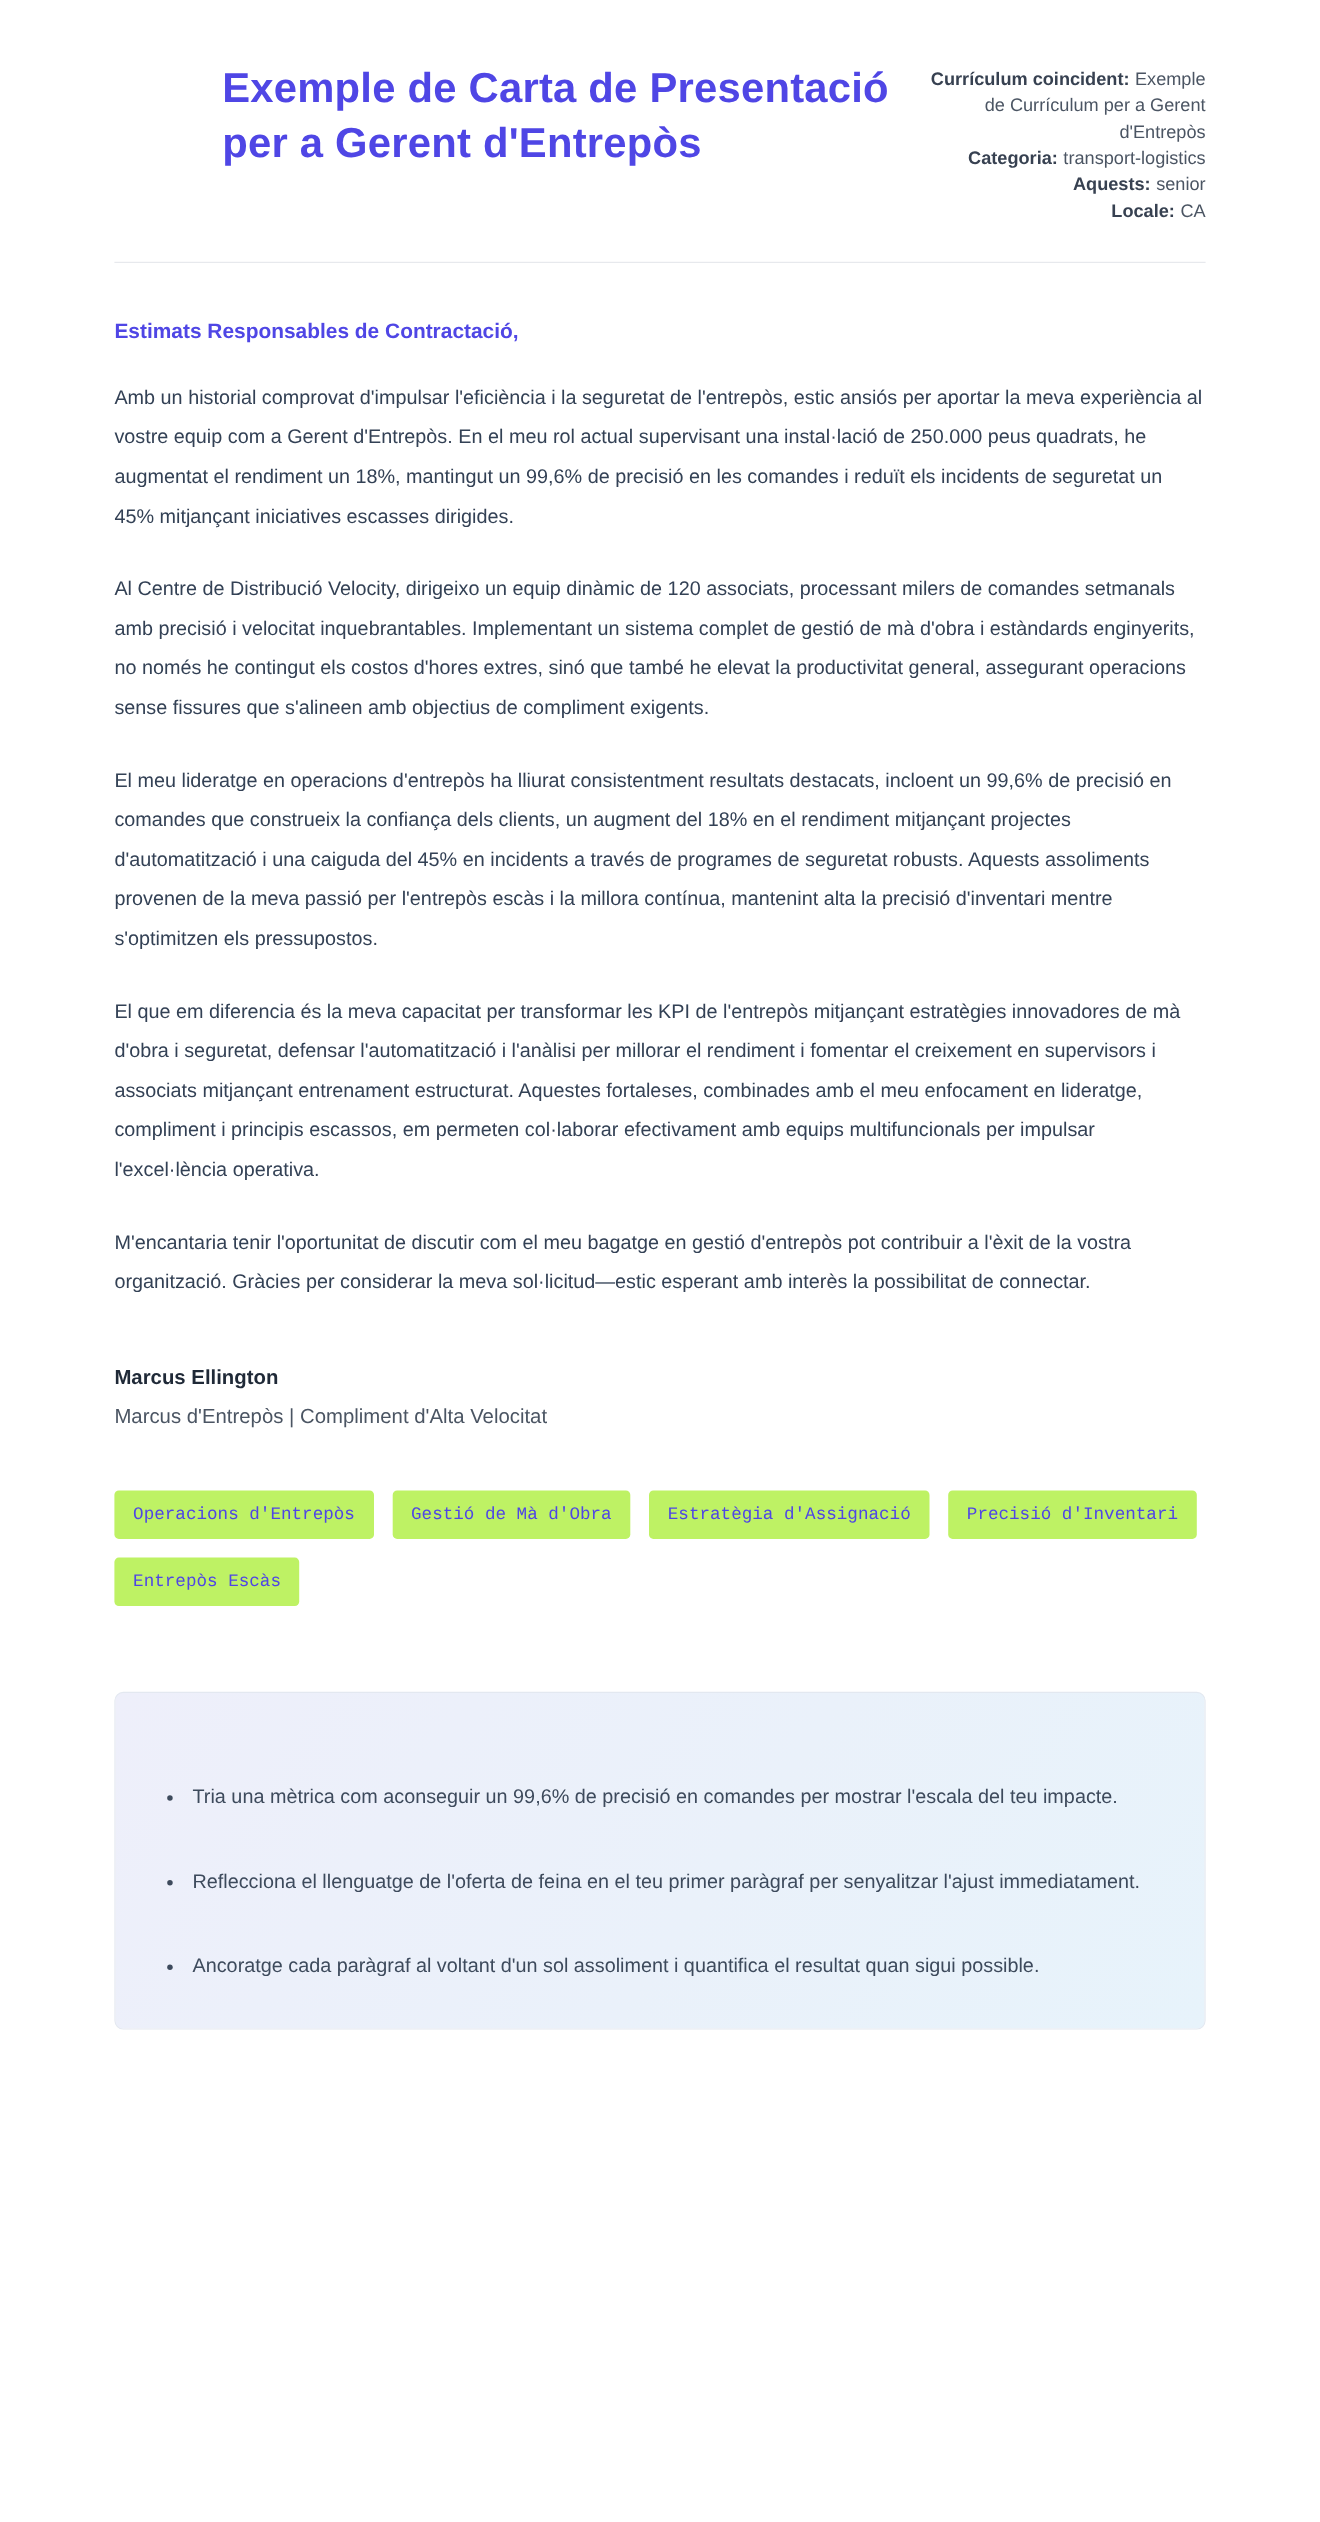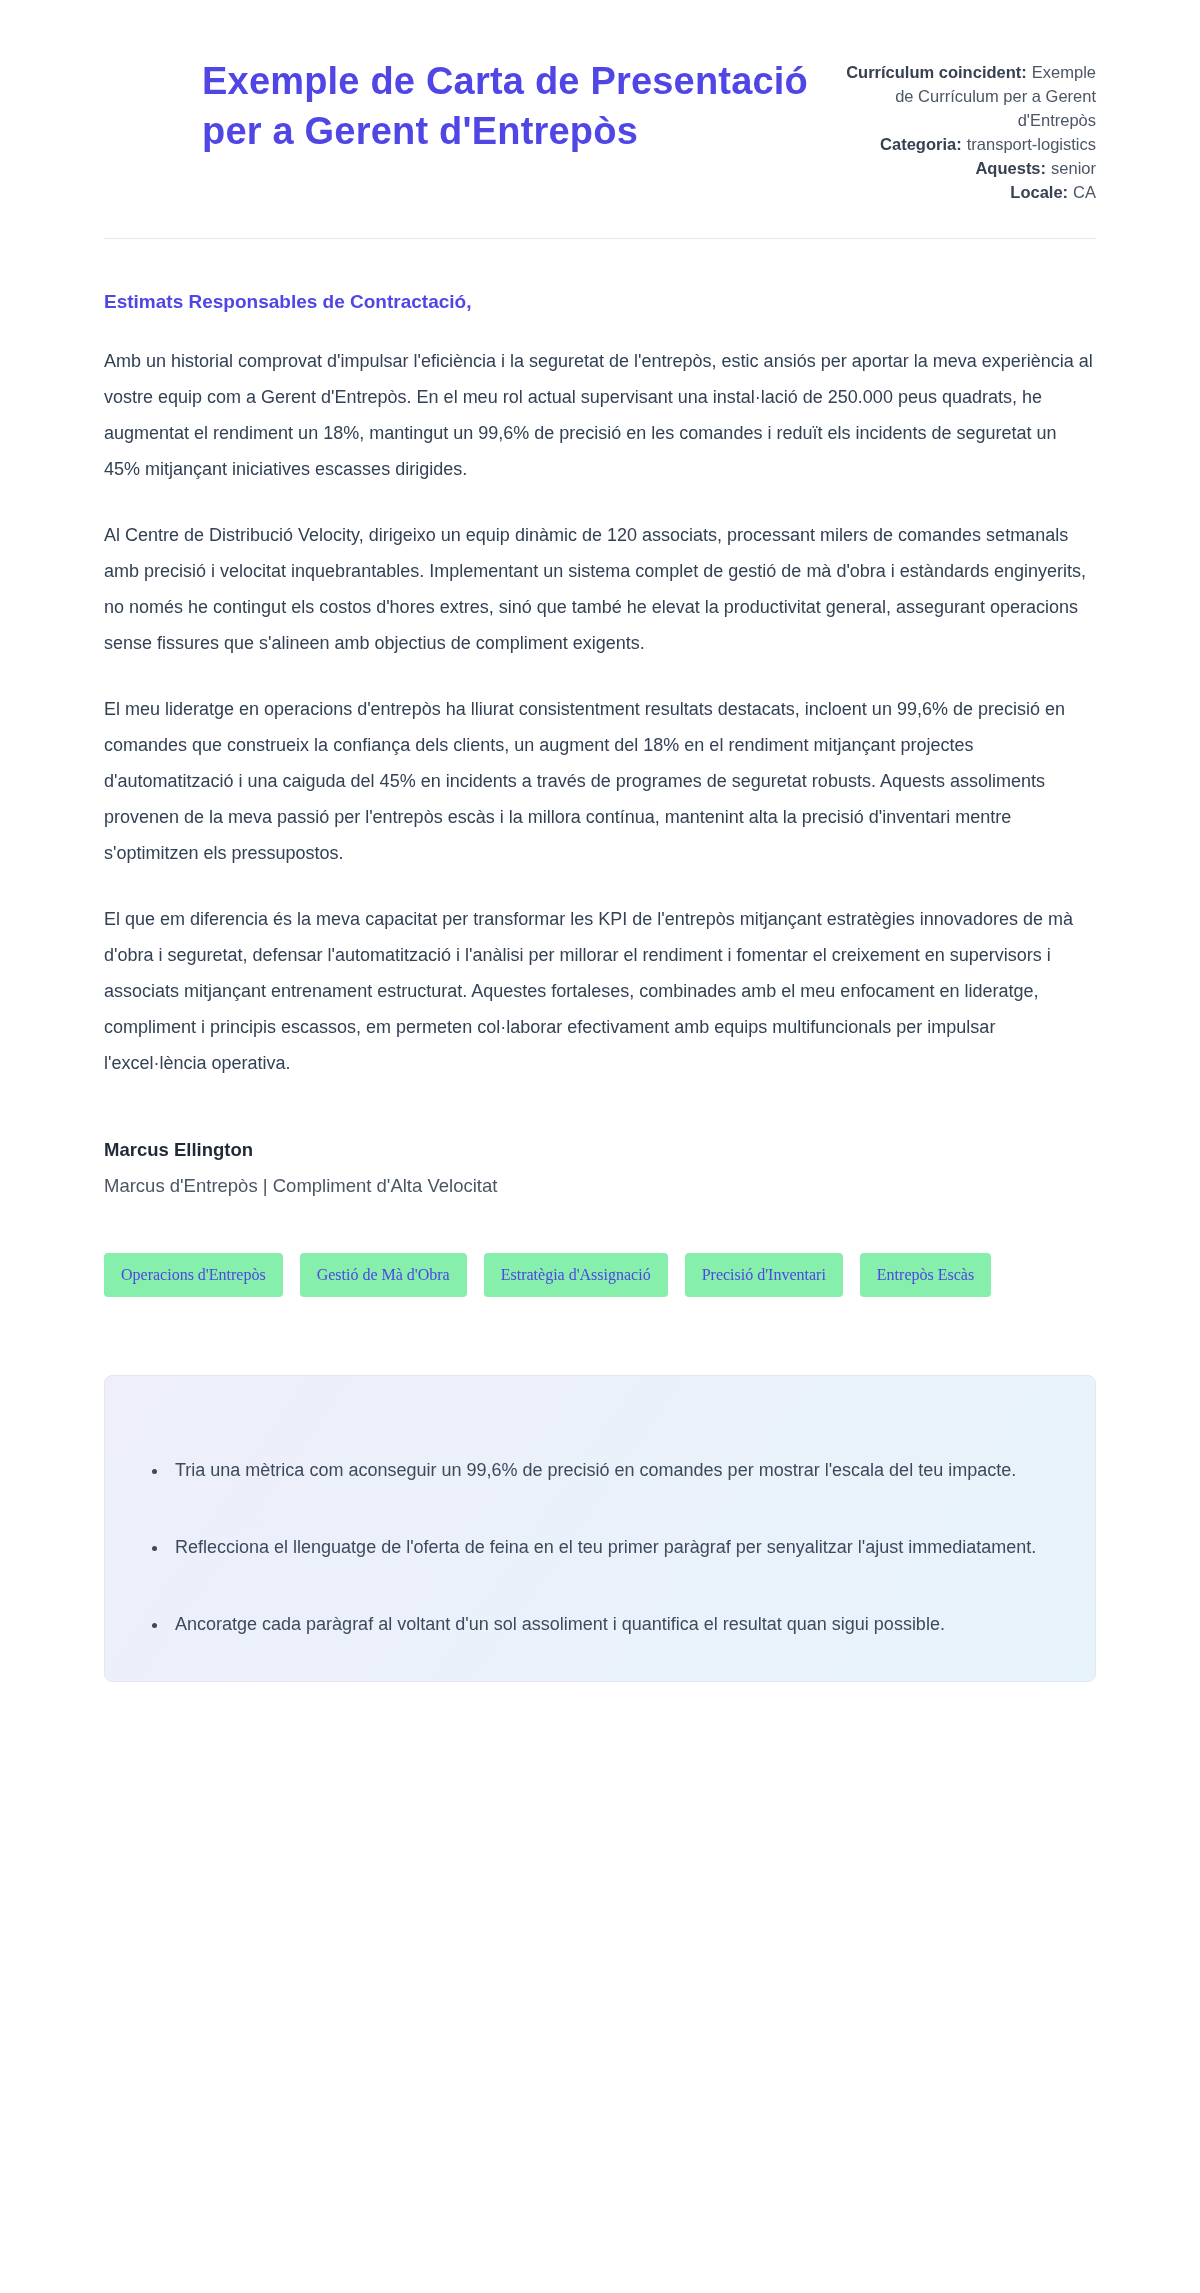--- a/index.html
+++ b/index.html
@@ -83,28 +83,28 @@
 
   
   .tags {
     margin-top: 56px;
     display: flex;
     flex-wrap: wrap;
     gap: 17px;
   }
   .tag-chip {
     display: inline-block;
-    background: #86efac;
+    background: #bef264;
     color: #4f46e5;
     font-size: 16px;
     line-height: 1;
     padding: 14px 17px;
     border-radius: 4px;
     border: none;
-    font-family: Liberation Serif, serif;
+    font-family: Liberation Mono, monospace;
     cursor: pointer;
   }
 
   
   .tips-box {
     margin-top: 78px;
     background: linear-gradient(125deg, #eeeffa 0%, #eaf1fa 55%, #e7f3fb 100%);
     border: 1px solid #e3e8f0;
     border-radius: 8px;
     padding: 34px 36px 40px 38px;
@@ -155,20 +155,21 @@
   </header>
 
   <hr class="divider">
 
   <main>
     <p class="greeting">Estimats Responsables de Contractació,</p>
     <p class="letter-paragraph">Amb un historial comprovat d'impulsar l'eficiència i la seguretat de l'entrepòs, estic ansiós per aportar la meva experiència al vostre equip com a Gerent d'Entrepòs. En el meu rol actual supervisant una instal·lació de 250.000 peus quadrats, he augmentat el rendiment un 18%, mantingut un 99,6% de precisió en les comandes i reduït els incidents de seguretat un 45% mitjançant iniciatives escasses dirigides.</p>
     <p class="letter-paragraph">Al Centre de Distribució Velocity, dirigeixo un equip dinàmic de 120 associats, processant milers de comandes setmanals amb precisió i velocitat inquebrantables. Implementant un sistema complet de gestió de mà d'obra i estàndards enginyerits, no només he contingut els costos d'hores extres, sinó que també he elevat la productivitat general, assegurant operacions sense fissures que s'alineen amb objectius de compliment exigents.</p>
     <p class="letter-paragraph">El meu lideratge en operacions d'entrepòs ha lliurat consistentment resultats destacats, incloent un 99,6% de precisió en comandes que construeix la confiança dels clients, un augment del 18% en el rendiment mitjançant projectes d'automatització i una caiguda del 45% en incidents a través de programes de seguretat robusts. Aquests assoliments provenen de la meva passió per l'entrepòs escàs i la millora contínua, mantenint alta la precisió d'inventari mentre s'optimitzen els pressupostos.</p>
     <p class="letter-paragraph">El que em diferencia és la meva capacitat per transformar les KPI de l'entrepòs mitjançant estratègies innovadores de mà d'obra i seguretat, defensar l'automatització i l'anàlisi per millorar el rendiment i fomentar el creixement en supervisors i associats mitjançant entrenament estructurat. Aquestes fortaleses, combinades amb el meu enfocament en lideratge, compliment i principis escassos, em permeten col·laborar efectivament amb equips multifuncionals per impulsar l'excel·lència operativa.</p>
+    <p class="letter-paragraph">M'encantaria tenir l'oportunitat de discutir com el meu bagatge en gestió d'entrepòs pot contribuir a l'èxit de la vostra organització. Gràcies per considerar la meva sol·licitud—estic esperant amb interès la possibilitat de connectar.</p>
 
     <div class="signature">
       <p class="signature-name">Marcus Ellington</p>
       <p class="signature-role">Marcus d'Entrepòs | Compliment d'Alta Velocitat</p>
     </div>
 
     <div class="tags">
       <button class="tag-chip">Operacions d'Entrepòs</button>
       <button class="tag-chip">Gestió de Mà d'Obra</button>
       <button class="tag-chip">Estratègia d'Assignació</button>

